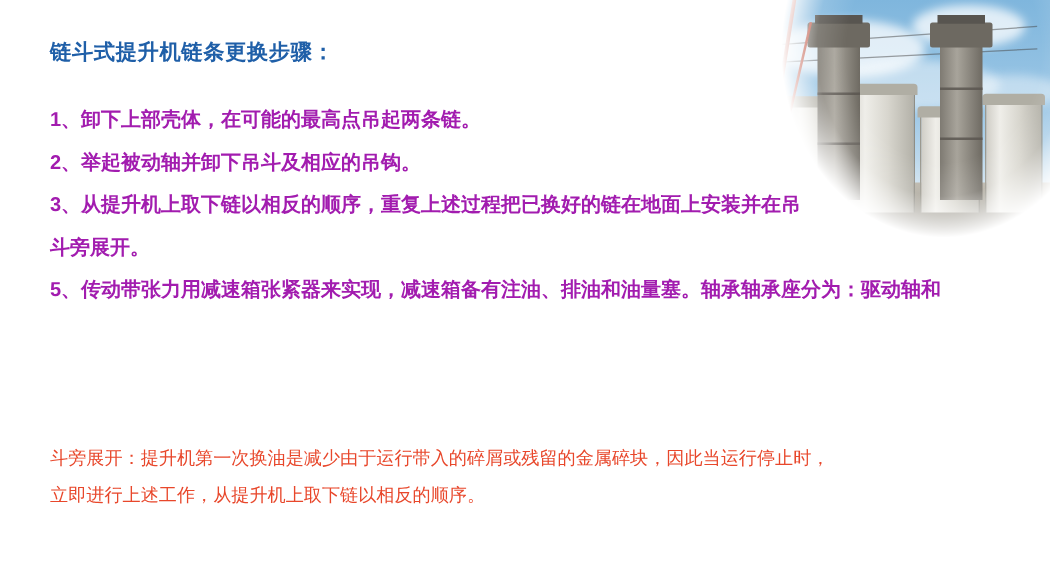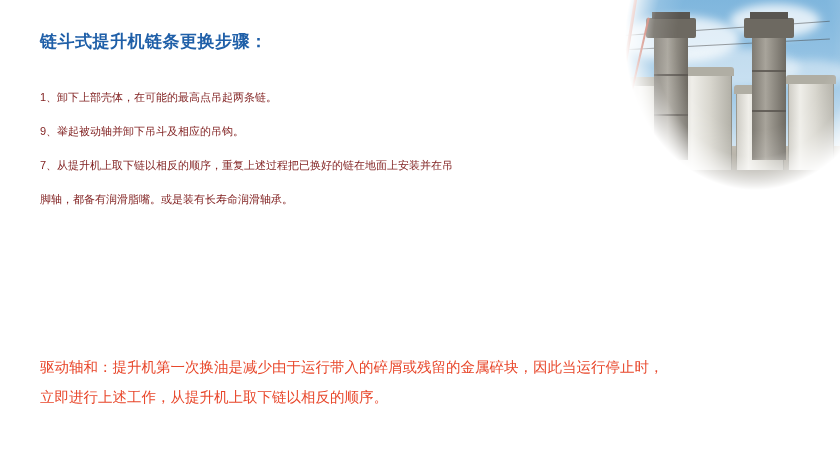--- a/index.html
+++ b/index.html
@@ -157,24 +157,25 @@
     color: #1f5fa8;
     letter-spacing: 0.5px;
   }
   .body-list {
     position: absolute;
     left: 0;
     top: 80px;
     width: 700px;
   }
   .para {
-    font-size: 11px;
-    color: #7f1d1d;
+    font-size: 16px;
+    color: #a21caf;
     line-height: 34px;
     white-space: nowrap;
+    font-weight: bold;
   }
   .note {
     position: absolute;
     left: 0;
     top: 352px;
     width: 770px;
     color: #e8472b;
     font-size: 14.5px;
     line-height: 30px;
   }
@@ -218,24 +219,25 @@
       <div class="mast2"></div>
     </div>
   </div>
 
   <div class="content">
 
     <div class="heading">链斗式提升机链条更换步骤：</div>
 
     <div class="body-list">
       <div class="para">1、卸下上部壳体，在可能的最高点吊起两条链。</div>
-      <div class="para">9、举起被动轴并卸下吊斗及相应的吊钩。</div>
-      <div class="para">7、从提升机上取下链以相反的顺序，重复上述过程把已换好的链在地面上安装并在吊</div>
-      <div class="para">脚轴，都备有润滑脂嘴。或是装有长寿命润滑轴承。</div>
+      <div class="para">2、举起被动轴并卸下吊斗及相应的吊钩。</div>
+      <div class="para">3、从提升机上取下链以相反的顺序，重复上述过程把已换好的链在地面上安装并在吊</div>
+      <div class="para">斗旁展开。</div>
+      <div class="para">5、传动带张力用减速箱张紧器来实现，减速箱备有注油、排油和油量塞。轴承轴承座分为：驱动轴和</div>
     </div>
 
     <div class="note">
-      <div class="line">驱动轴和：提升机第一次换油是减少由于运行带入的碎屑或残留的金属碎块，因此当运行停止时，</div>
+      <div class="line">斗旁展开：提升机第一次换油是减少由于运行带入的碎屑或残留的金属碎块，因此当运行停止时，</div>
       <div class="line">立即进行上述工作，从提升机上取下链以相反的顺序。</div>
     </div>
 
   </div>
 </div>
 
 </body></html>

